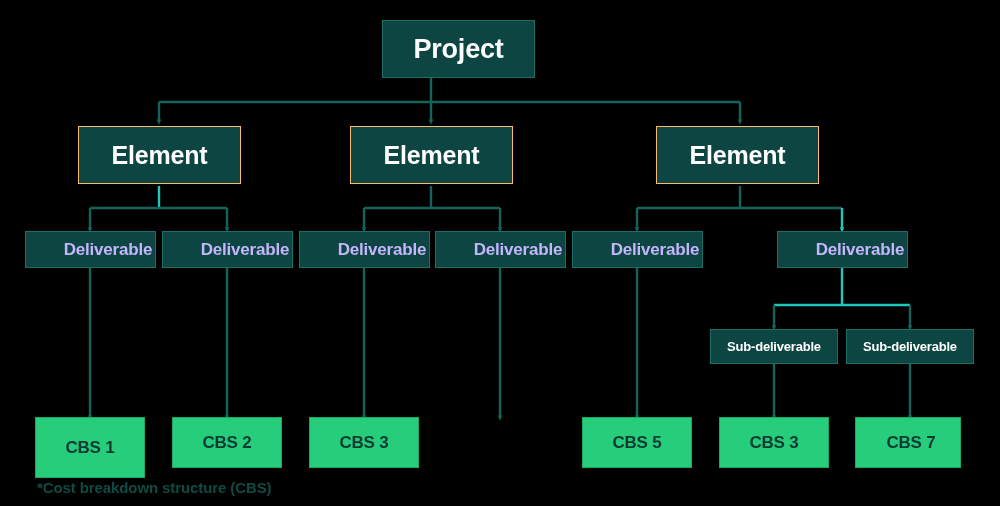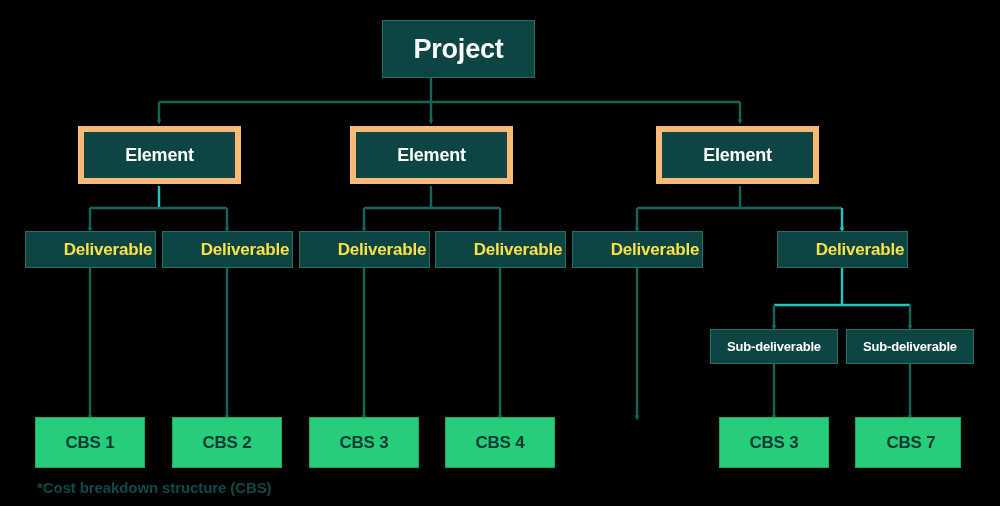--- a/index.html
+++ b/index.html
@@ -37,29 +37,29 @@
   }
   .node-project {
     background: #0C4541;
     border: 1px solid #1F6F66;
     color: #FFFFFF;
     font-size: 27px;
     font-weight: bold;
   }
   .node-element {
     background: #0C4541;
-    border: 6px solid #fdba74;
+    border: 1px solid #fdba74;
     color: #FFFFFF;
-    font-size: 18px;
+    font-size: 25px;
     font-weight: bold;
   }
   .node-deliverable {
     background: #0C4541;
     border: 1px solid #1F6F66;
-    color: #fde047;
+    color: #c4b5fd;
     font-size: 17px;
     font-weight: bold;
     padding-left: 35px;
   }
   .node-subdeliverable {
     background: #0C4541;
     border: 1px solid #1F6F66;
     color: #FFFFFF;
     font-size: 13px;
     font-weight: bold;
@@ -169,31 +169,31 @@
     <span>Deliverable</span>
   </div>
 
   <div class="node node-subdeliverable" style="left:710px; top:329px; width:128px; height:35px;">
     <span>Sub-deliverable</span>
   </div>
   <div class="node node-subdeliverable" style="left:846px; top:329px; width:128px; height:35px;">
     <span>Sub-deliverable</span>
   </div>
 
-  <div class="node node-cbs" style="left:35px; top:417px; width:110px; height:51px;">
+  <div class="node node-cbs" style="left:35px; top:417px; width:110px; height:61px;">
     <span>CBS 1</span>
   </div>
   <div class="node node-cbs" style="left:172px; top:417px; width:110px; height:51px;">
     <span>CBS 2</span>
   </div>
   <div class="node node-cbs" style="left:309px; top:417px; width:110px; height:51px;text-align:right;">
     <span>CBS 3</span>
   </div>
-  <div class="node node-cbs" style="left:445px; top:417px; width:110px; height:51px;">
-    <span>CBS 4</span>
+  <div class="node node-cbs" style="left:582px; top:417px; width:110px; height:51px;">
+    <span>CBS 5</span>
   </div>
   <div class="node node-cbs" style="left:719px; top:417px; width:110px; height:51px;">
     <span>CBS 3</span>
   </div>
   <div class="node node-cbs" style="left:855px; top:417px; width:106px; height:51px;padding-left:6px;">
     <span>CBS 7</span>
   </div>
 
   <div class="footnote" style="left:37px; top:479px;">*Cost breakdown structure (CBS)</div>
 

